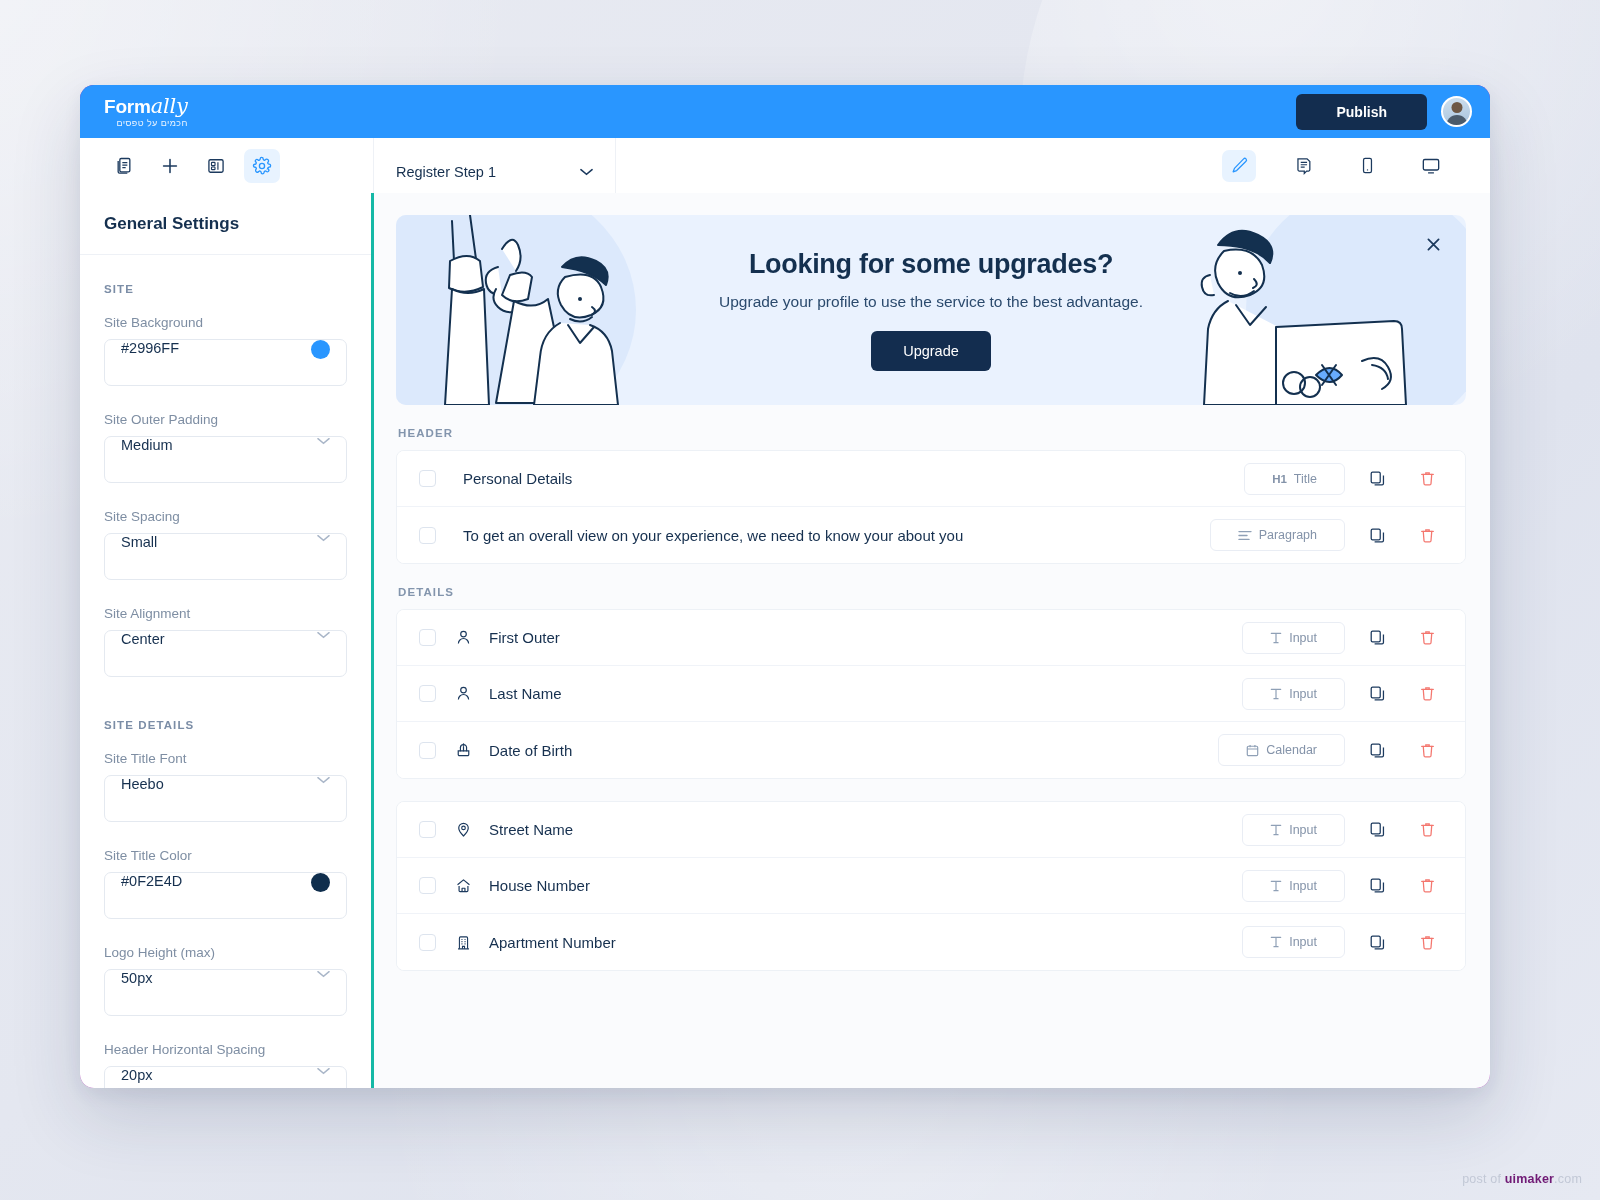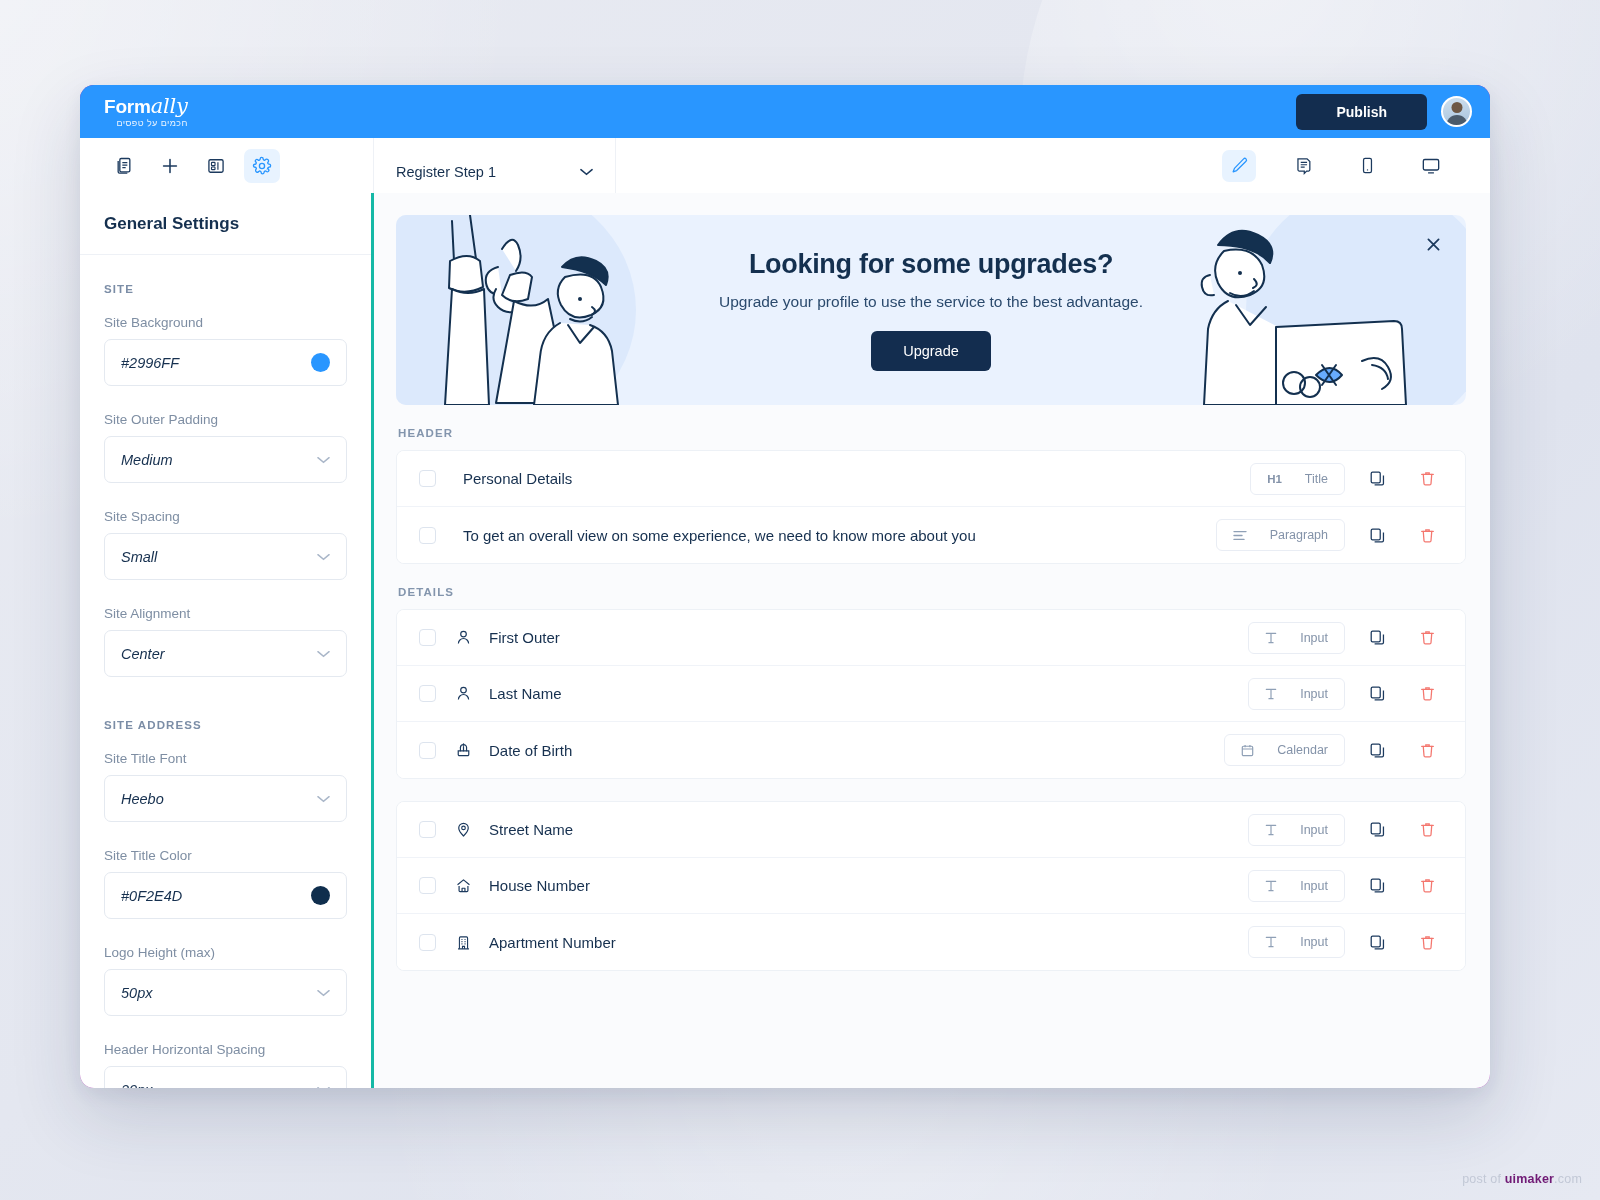--- a/index.html
+++ b/index.html
@@ -112,22 +112,22 @@
   .sidebar-scroll { flex: 1; overflow: hidden; padding: 28px 24px 0 24px; }
   .group-label {
     font-size: 11.5px; font-weight: 700; color: #7b8da6;
     letter-spacing: 1.1px; margin-bottom: 20px;
   }
   .group-label.spaced { margin-top: 42px; }
   .field { margin-bottom: 26px; }
   .field-label { font-size: 13.5px; color: #7e8ea3; margin-bottom: 9px; }
   .field-control {
     height: 47px; border: 1px solid #e4e9f0; border-radius: 7px;
-    display: flex; align-items: center; justify-content: space-between;
-    padding: 0 16px; background: #fff; cursor: pointer; font-style: italic;
+    display: flex; align-items: flex-start; justify-content: space-between;
+    padding: 0 16px; background: #fff; cursor: pointer;
   }
   .field-value { font-size: 14.5px; color: #16304f; }
   .swatch { width: 19px; height: 19px; border-radius: 50%; flex: 0 0 auto; }
   .chev { width: 13px; height: 8px; flex: 0 0 auto; }
 
   
   .canvas { flex: 1; background: #FAFBFD; overflow: hidden; padding: 22px 24px 0 22px; }
 
   
   .banner {
@@ -176,22 +176,22 @@
   .chk {
     width: 17px; height: 17px; border: 1.5px solid #dde4ee;
     border-radius: 4px; background: #fff; flex: 0 0 auto; cursor: pointer;
   }
   .row-icon { width: 20px; margin-left: 19px; display: flex; align-items: center; flex: 0 0 auto; }
   .item-label { font-size: 15px; color: #16304f; margin-left: 14px; }
   .item-label.no-icon { margin-left: 27px; }
   .row-spacer { flex: 1; }
   .type-badge {
     height: 32px; border: 1px solid #e9edf4; border-radius: 6px;
-    display: flex; align-items: center; gap: 23px;
-    padding: 0 16px; cursor: pointer; background: #fff; justify-content: space-between;
+    display: flex; align-items: center; gap: 7px;
+    padding: 0 27px; cursor: pointer; background: #fff; justify-content: space-between;
   }
   .type-badge-text { font-size: 12.5px; color: #8493a9; }
   .type-badge-h1 { font-size: 11.5px; color: #8493a9; font-weight: 600; }
   .row-act {
     width: 36px; height: 32px; display: flex; align-items: center; justify-content: center;
     cursor: pointer; background: transparent; border: none; margin-left: 14px;
   }
   .watermark {
     position: absolute; right: 18px; bottom: 14px;
     font-size: 12.5px; color: #c2c8d6; letter-spacing: 0.2px; user-select: none;
@@ -325,21 +325,21 @@
         <div class="field">
           <div class="field-label">Site Alignment</div>
           <div class="field-control">
             <span class="field-value">Center</span>
             <svg class="chev" viewBox="0 0 14 8" fill="none" stroke="#a9b6c8" stroke-width="1.6" stroke-linecap="round">
                 <path d="M1 1.5L7 6.5L13 1.5"></path>
               </svg>
           </div>
         </div>
 
-        <div class="group-label spaced">SITE ADDRESS</div>
+        <div class="group-label spaced">SITE DETAILS</div>
 
         <div class="field">
           <div class="field-label">Site Title Font</div>
           <div class="field-control">
             <span class="field-value">Heebo</span>
             <svg class="chev" viewBox="0 0 14 8" fill="none" stroke="#a9b6c8" stroke-width="1.6" stroke-linecap="round">
                 <path d="M1 1.5L7 6.5L13 1.5"></path>
               </svg>
           </div>
         </div>
@@ -451,21 +451,21 @@
             <button class="row-act">
               <svg width="17" height="17" viewBox="0 0 20 20" fill="none" stroke="#F4776F" stroke-width="1.5" stroke-linecap="round">
                 <path d="M3.2 5.2h13.6M8 5.2V3.4h4v1.8"></path>
                 <path d="M5 5.2l.9 11a1.5 1.5 0 0 0 1.5 1.4h5.2a1.5 1.5 0 0 0 1.5-1.4l.9-11"></path>
               </svg>
             </button>
           </div>
 
           <div class="item-row">
             <span class="chk"></span>
-            <span class="item-label no-icon">To get an overall view on some experience, we need to know more about you</span>
+            <span class="item-label no-icon">To get an overall view on your experience, we need to know your about you</span>
             <span class="row-spacer"></span>
             <span class="type-badge">
               <svg width="14" height="11" viewBox="0 0 14 11" fill="none" stroke="#8fa0b6" stroke-width="1.4" stroke-linecap="round">
                 <path d="M1 1.6h12M1 5.5h8M1 9.4h10"></path>
               </svg>
               <span class="type-badge-text">Paragraph</span>
             </span>
             <button class="row-act">
               <svg width="17" height="17" viewBox="0 0 20 20" fill="none" stroke="#1C3A5E" stroke-width="1.5">
                 <rect x="2.6" y="2.6" width="10.6" height="12.6" rx="1.6"></rect>

